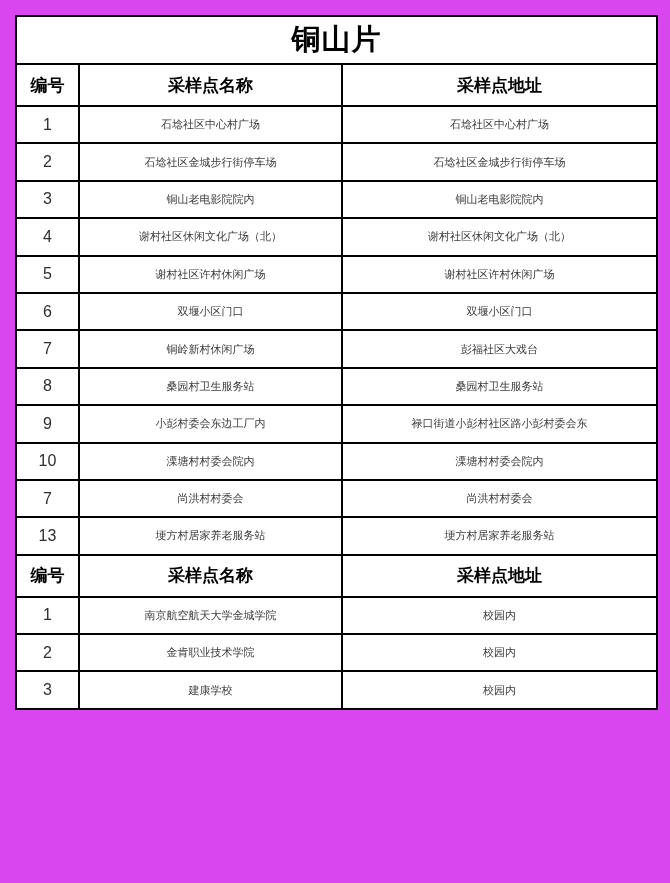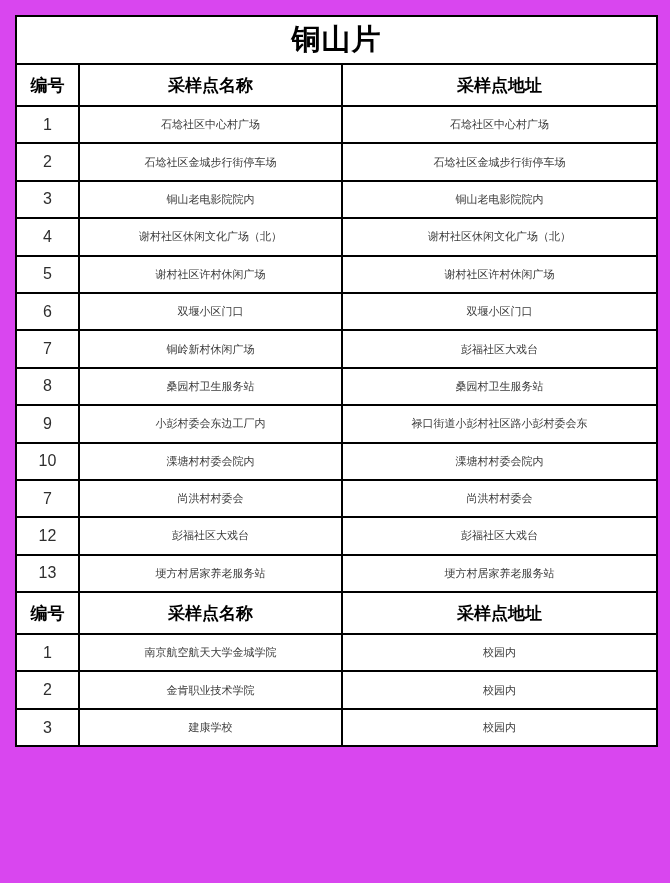--- a/index.html
+++ b/index.html
@@ -125,25 +125,20 @@
           <td class="num">10</td>
           <td>溧塘村村委会院内</td>
           <td>溧塘村村委会院内</td>
         </tr>
         <tr class="data-row">
           <td class="num">7</td>
           <td>尚洪村村委会</td>
           <td>尚洪村村委会</td>
         </tr>
         <tr class="data-row">
-          <td class="num">12</td>
-          <td>彭福社区大戏台</td>
-          <td>彭福社区大戏台</td>
-        </tr>
-        <tr class="data-row">
           <td class="num">13</td>
           <td>埂方村居家养老服务站</td>
           <td>埂方村居家养老服务站</td>
         </tr>
         <tr class="col-header-row">
           <td>编号</td>
           <td>采样点名称</td>
           <td>采样点地址</td>
         </tr>
         <tr class="data-row">

